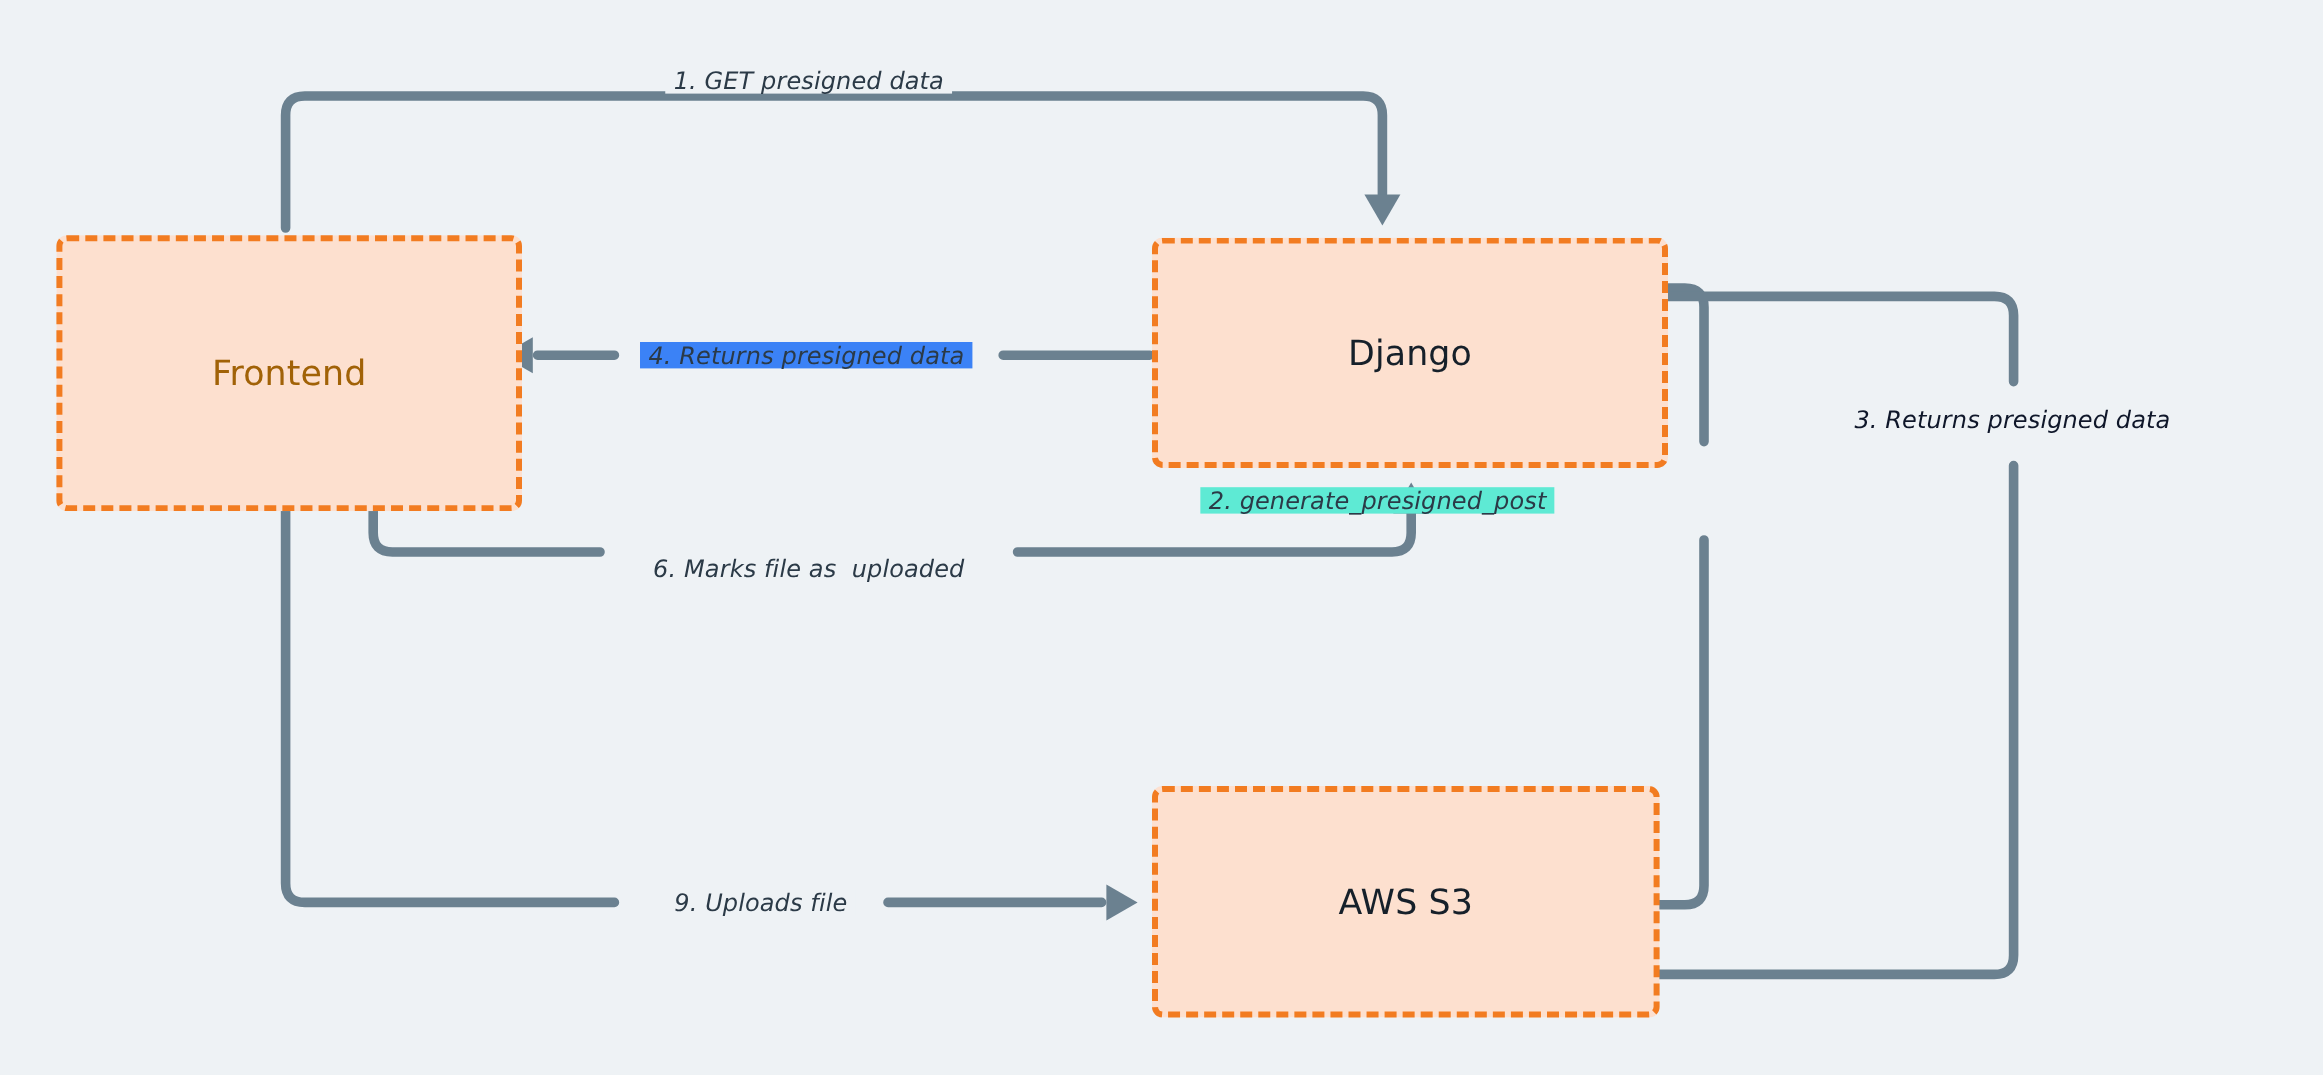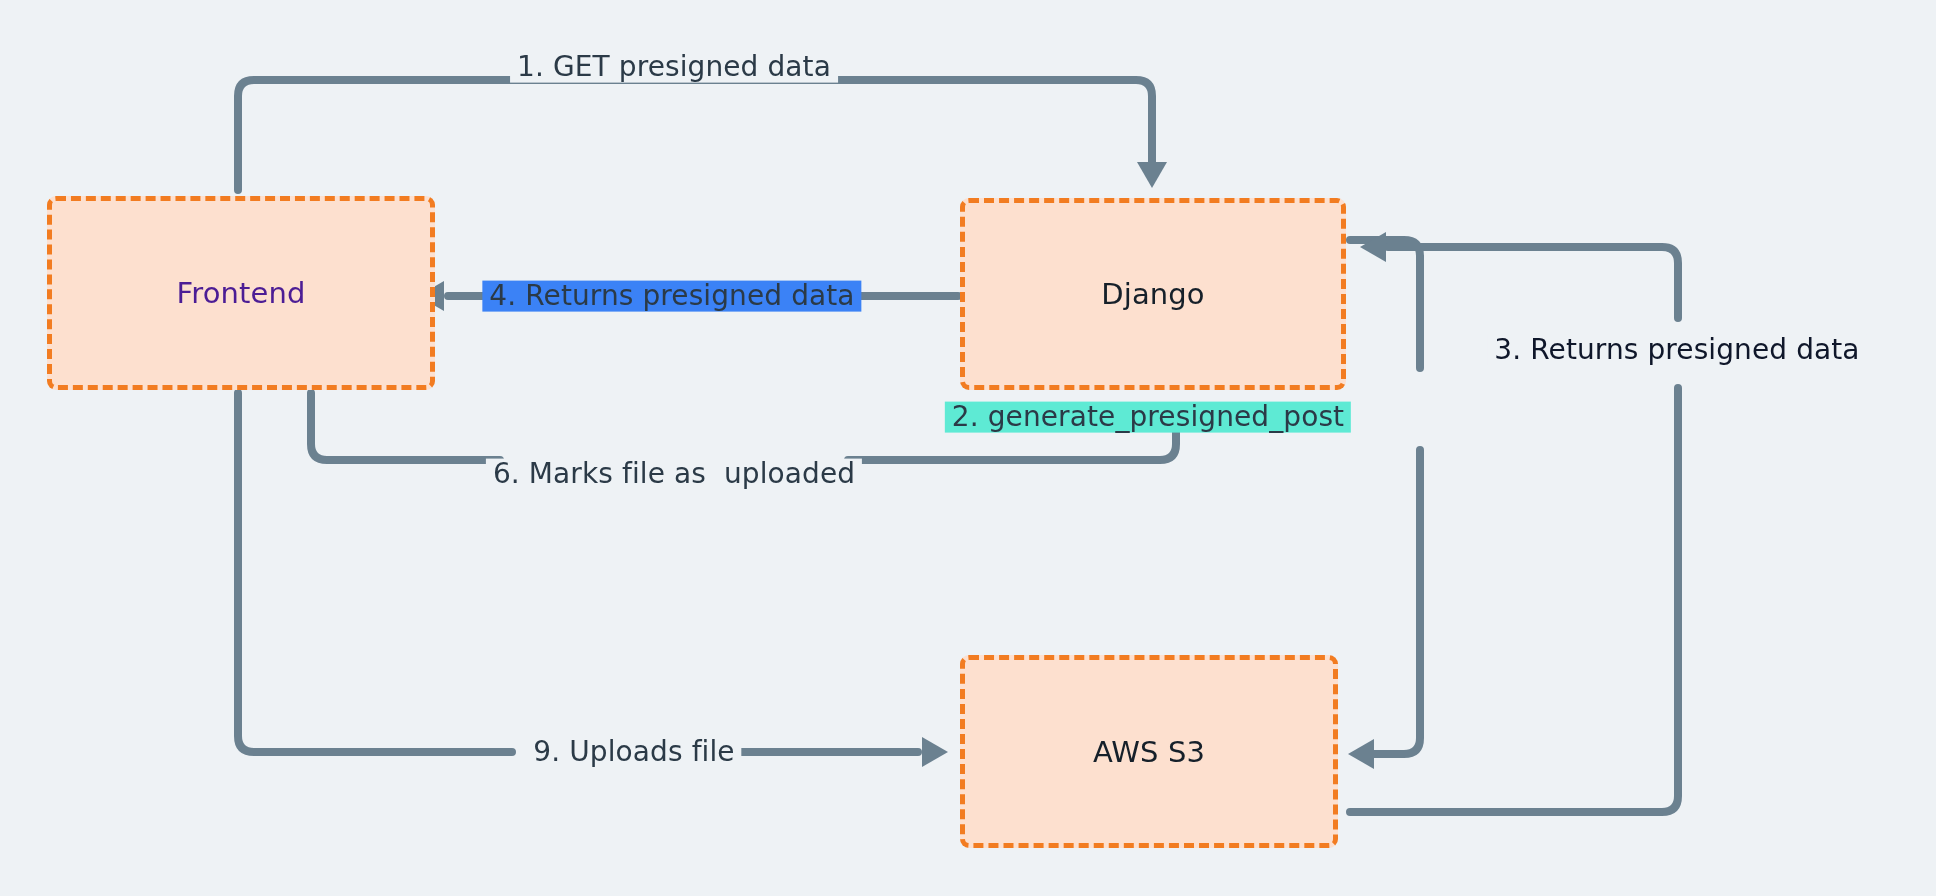--- a/index.html
+++ b/index.html
@@ -35,28 +35,29 @@
     border-radius: 9px;
     font-size: 29px;
     color: #16202a;
     letter-spacing: 0.1px;
   }
   .node-label {
     pointer-events: none;
   }
   .edge-label {
     position: absolute;
-    font-size: 28px;
+    font-size: 20px;
     color: #2b3a47;
     white-space: pre;
     letter-spacing: 0.1px;
     transform: translate(-50%, -50%);
     background: #eef2f5;
     padding: 0 7px;
     line-height: 1.1;
+    font-style: italic;
   }
 </style>
 </head>
 <body style="background: rgb(238, 242, 245); width: 1936px; height: 896px;">
 
 <div id="diagram-root" style="width: 1936px; height: 896px;">
 
   <svg id="edges-layer" viewBox="0 0 1936 896" width="1936" height="896" xmlns="http://www.w3.org/2000/svg">
     <g id="edge-paths">
         <path d="M 238 190 L 238 96 Q 238 80 254 80 L 1136 80 Q 1152 80 1152 96 L 1152 162" fill="none" stroke="#6b8190" stroke-width="8" stroke-linecap="round"></path>
@@ -70,27 +71,27 @@
         <polygon points="1152,188 1137,162 1167,162" fill="#6b8190"></polygon>
         <polygon points="1348,754 1374,739 1374,769" fill="#6b8190"></polygon>
         <polygon points="1360,247 1386,232 1386,262" fill="#6b8190"></polygon>
         <polygon points="418,296 444,281 444,311" fill="#6b8190"></polygon>
         <polygon points="948,752 922,737 922,767" fill="#6b8190"></polygon>
         <polygon points="1176,402 1161,428 1191,428" fill="#6b8190"></polygon>
       </g>
   </svg>
 
   <div id="nodes-layer">
-      <div class="node" style="left: 47px; top: 196px; width: 388px; height: 194px; background: rgb(253, 224, 207); border: 5px dashed rgb(242, 124, 33); color: #4c1d95; align-items: center;">
+      <div class="node" style="left: 47px; top: 196px; width: 388px; height: 230px; background: rgb(253, 224, 207); border: 5px dashed rgb(242, 124, 33); color: #a16207; align-items: center;">
         <span class="node-label">Frontend</span>
       </div>
-      <div class="node" style="left: 960px; top: 198px; width: 386px; height: 192px; background: rgb(253, 224, 207); border: 5px dashed rgb(242, 124, 33); color: rgb(22, 32, 42);">
+      <div class="node" style="left: 960px; top: 198px; width: 430px; height: 192px; background: rgb(253, 224, 207); border: 5px dashed rgb(242, 124, 33); color: rgb(22, 32, 42);">
         <span class="node-label">Django</span>
       </div>
-      <div class="node" style="left: 960px; top: 655px; width: 378px; height: 193px; background: rgb(253, 224, 207); border: 5px dashed rgb(242, 124, 33); color: rgb(22, 32, 42);">
+      <div class="node" style="left: 960px; top: 655px; width: 423px; height: 193px; background: rgb(253, 224, 207); border: 5px dashed rgb(242, 124, 33); color: rgb(22, 32, 42);">
         <span class="node-label">AWS S3</span>
       </div>
     </div>
   <div id="labels-layer">
       <div class="edge-label" style="left: 674px; top: 67px; color: rgb(43, 58, 71); background: rgb(238, 242, 245);">1. GET presigned data</div>
       <div class="edge-label" style="left: 1148px; top: 417px; color: rgb(43, 58, 71); background: #5eead4;">2. generate_presigned_post</div>
       <div class="edge-label" style="left: 1677px; top: 350px; color: #0f172a; background: rgb(238, 242, 245);">3. Returns presigned data</div>
       <div class="edge-label" style="left: 672px; top: 296px; color: rgb(43, 58, 71); background: #3b82f6;">4. Returns presigned data</div>
       <div class="edge-label" style="left: 634px; top: 752px; color: rgb(43, 58, 71); background: rgb(238, 242, 245);">9. Uploads file</div>
       <div class="edge-label" style="left: 674px; top: 460px; color: rgb(43, 58, 71); background: rgb(238, 242, 245); margin-top: 14px;">6. Marks file as  uploaded</div>

